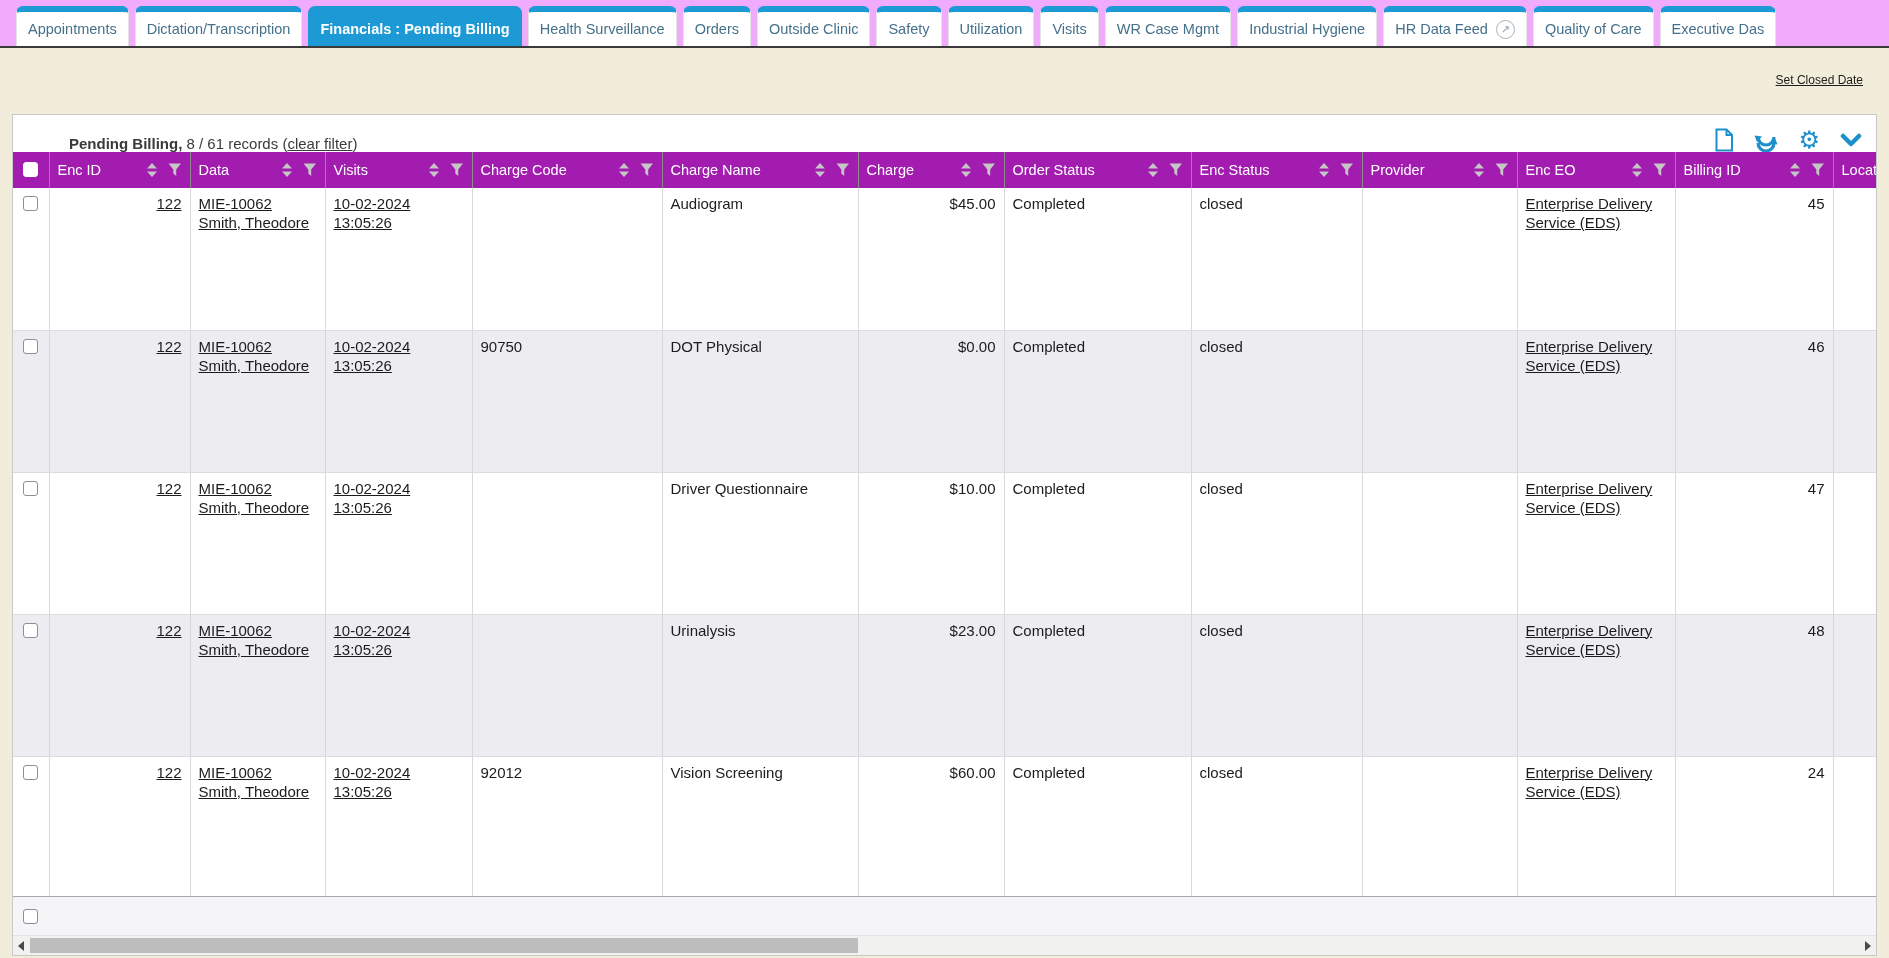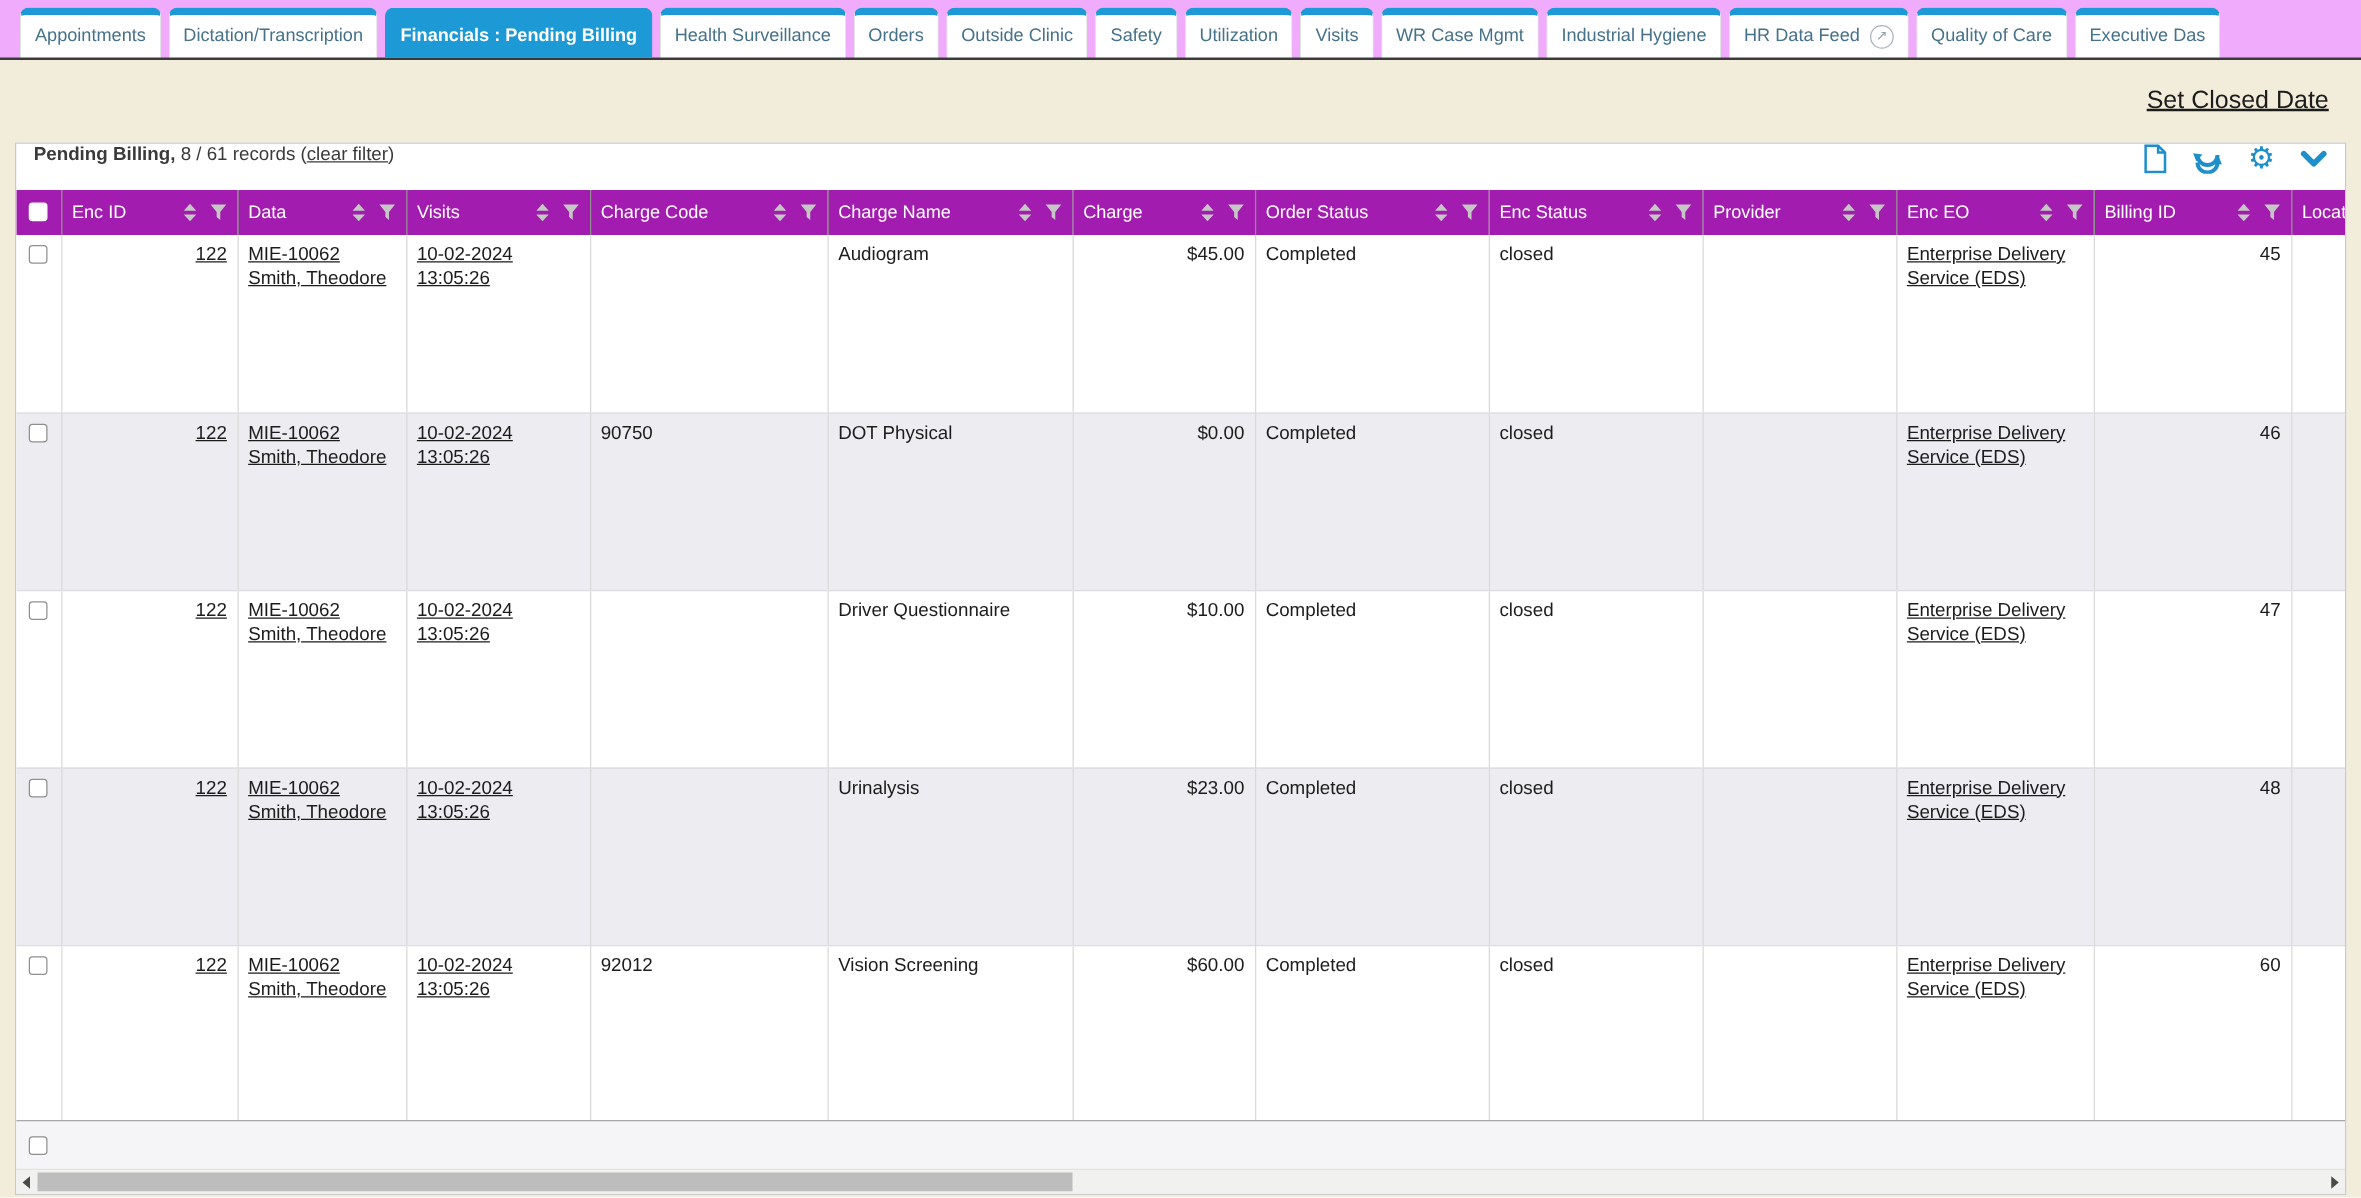--- a/index.html
+++ b/index.html
@@ -36,31 +36,31 @@
     width:17px;height:17px;border-radius:50%;border:1.5px solid #aab5bd;
     display:inline-flex;align-items:center;justify-content:center;
     color:#93a2ac;font-size:11px;line-height:1;font-weight:normal;
   }
 
   
   .subbar{
     height:64px;display:flex;align-items:center;justify-content:flex-end;
     padding-right:26px;box-sizing:border-box;
   }
-  .scd-link{color:#1c1c1c;text-decoration:underline;font-size:20px;cursor:pointer;}
+  .scd-link{color:#1c1c1c;text-decoration:underline;font-size:12px;cursor:pointer;}
 
   
   .panel{
     position:absolute;left:12px;right:12px;top:114px;bottom:2px;
     background:#fff;border:1px solid #c9c9c9;
     display:flex;flex-direction:column;overflow:hidden;box-sizing:border-box;
   }
   .toolbar{
-    height:37px;flex:0 0 37px;display:flex;align-items:flex-start;
-    justify-content:space-between;padding:0 14px;box-sizing:border-box;
+    height:37px;flex:0 0 37px;display:flex;align-items:flex-end;
+    justify-content:space-between;padding:0 14px;box-sizing:border-box;margin-left:42px;
   }
   .ptitle{font-weight:bold;color:#3a3a3a;}
   .precords,.paren{color:#3a3a3a;}
   .clear-filter{color:#3a3a3a;text-decoration:underline;cursor:pointer;}
   .toolicons{display:flex;align-items:center;gap:20px;}
   .toolicons .ticon{cursor:pointer;display:inline-flex;align-items:center;}
   .gear-glyph{font-size:24px;line-height:1;color:#1d8fcb;font-weight:bold;}
 
   
   .tablewrap{flex:1 1 auto;overflow:hidden;}
@@ -481,21 +481,21 @@
                 <a class="cell-link block">10-02-2024</a>
                 <a class="cell-link block">13:05:26</a>
               </td>
             <td>92012</td>
             <td>Vision Screening</td>
             <td class="num">$60.00</td>
             <td>Completed</td>
             <td>closed</td>
             <td></td>
             <td><a class="cell-link">Enterprise Delivery Service (EDS)</a></td>
-            <td class="num">60</td>
+            <td class="num">24</td>
             <td></td>
           </tr>
         </tbody>
       </table>
     </div>
 
     <div class="footerrow">
       <input type="checkbox" style="">
     </div>
 

